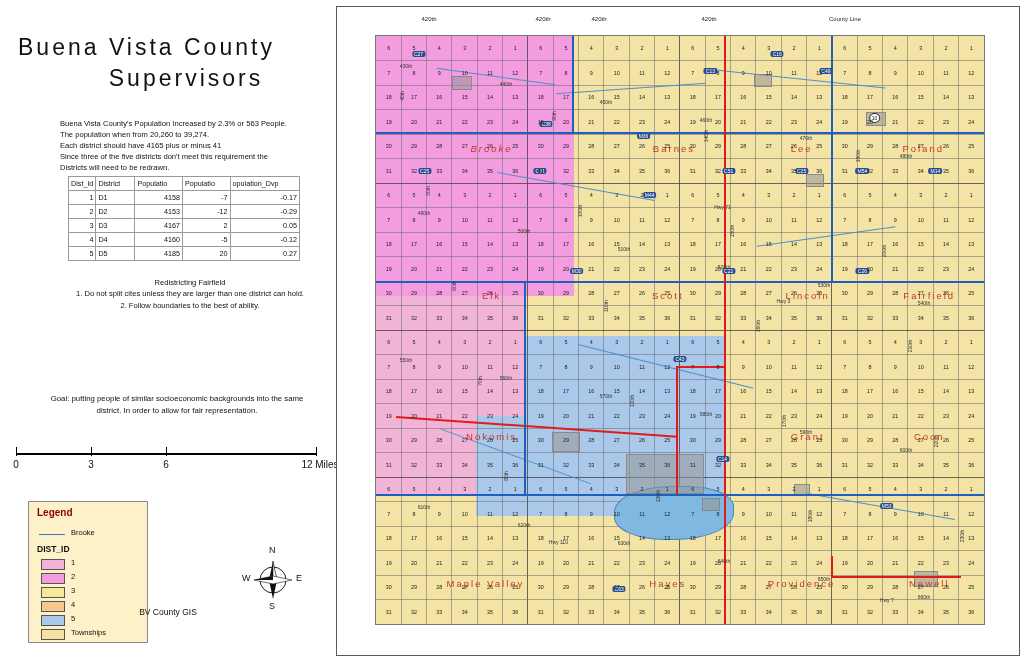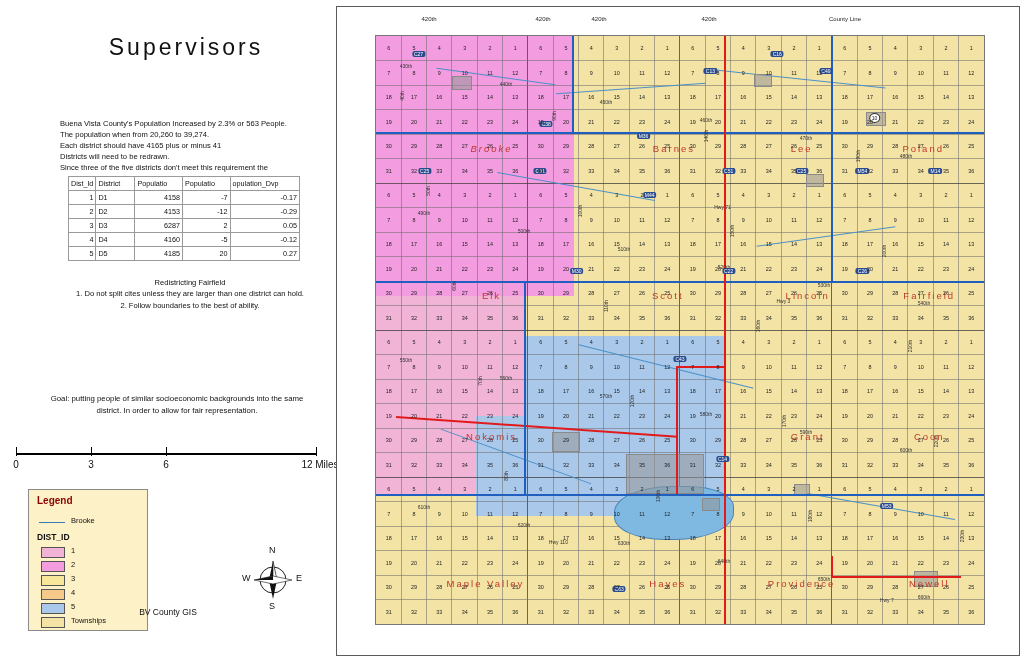--- a/index.html
+++ b/index.html
@@ -105,21 +105,21 @@
     top: 16px;
     font-size: 10px;
     color: #111;
     transform: translateX(-50%);
     white-space: nowrap;
   }
 
   
   #legend {
     position: absolute;
-    left: 28px; top: 489px;
+    left: 28px; top: 501px;
     width: 118px; height: 140px;
     background: #fdf1c8;
     border: 1px solid #8a8a8a;
     text-decoration: underline;
   }
   #legend .legend-title {
     position: absolute;
     left: 8px; top: 5px;
     font-size: 10px;
     font-weight: bold;
@@ -291,29 +291,30 @@
     background: #4a90c8;
     height: 1px;
   }
 </style>
 </head>
 <body>
 
 <div id="left-panel">
 
   <div id="map-title">
+    <span class="line1">Buena Vista County</span>
     <span class="line2">Supervisors</span>
   </div>
 
   <div id="description">
     <div>Buena Vista County's Population Increased by 2.3% or 563 People.</div>
     <div>The population when from 20,260 to 39,274.</div>
     <div>Each district should have 4165 plus or minus 41</div>
+    <div>Since three of the five districts don't meet this requirement the</div>
     <div>Districts will need to be redrawn.</div>
-    <div>Since three of the five districts don't meet this requirement the</div>
   </div>
 
   <table id="stats-table">
     <tbody>
         <tr>
       <th>Dist_Id</th>
       <th>District</th>
       <th>Populatio</th>
       <th>Populatio</th>
       <th>opulation_Dvp</th>
@@ -328,21 +329,21 @@
     <tr>
       <td class="idc">2</td>
       <td class="dis">D2</td>
       <td class="num">4153</td>
       <td class="num">-12</td>
       <td class="num">-0.29</td>
     </tr>
     <tr>
       <td class="idc">3</td>
       <td class="dis">D3</td>
-      <td class="num">6287</td>
+      <td class="num">4167</td>
       <td class="num">2</td>
       <td class="num">0.05</td>
     </tr>
     <tr>
       <td class="idc">4</td>
       <td class="dis">D4</td>
       <td class="num">4160</td>
       <td class="num">-5</td>
       <td class="num">-0.12</td>
     </tr>

